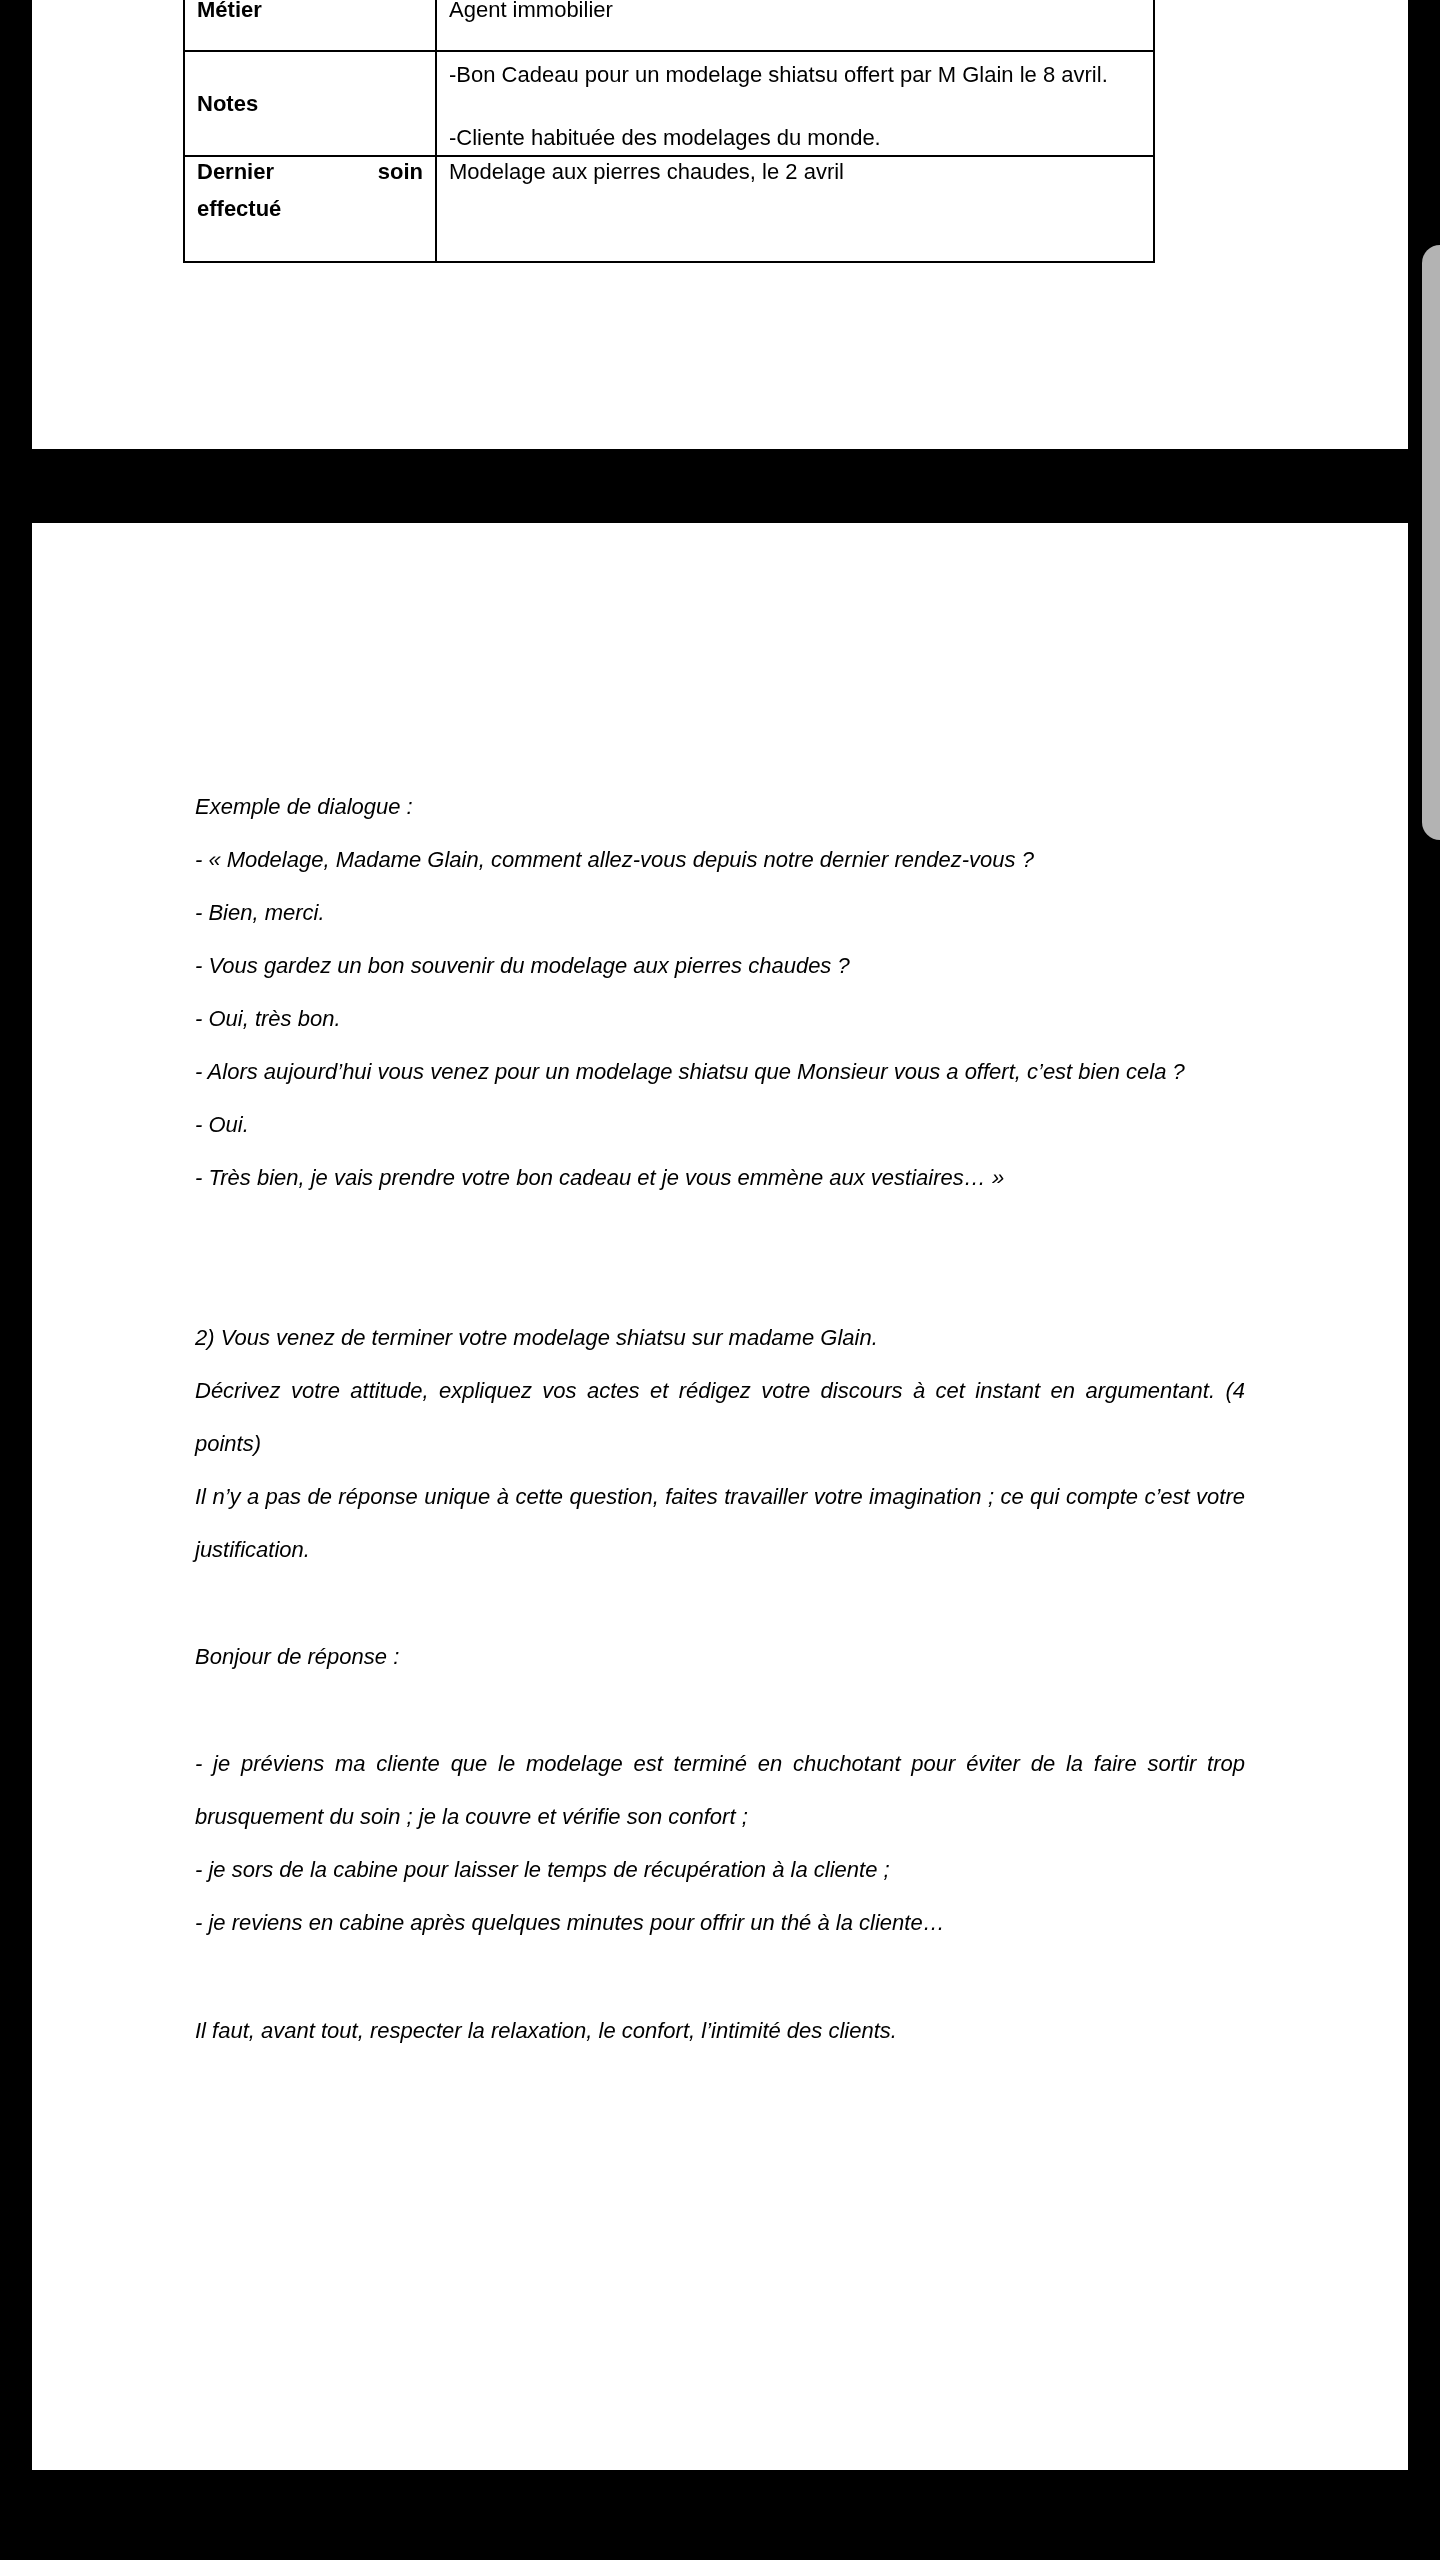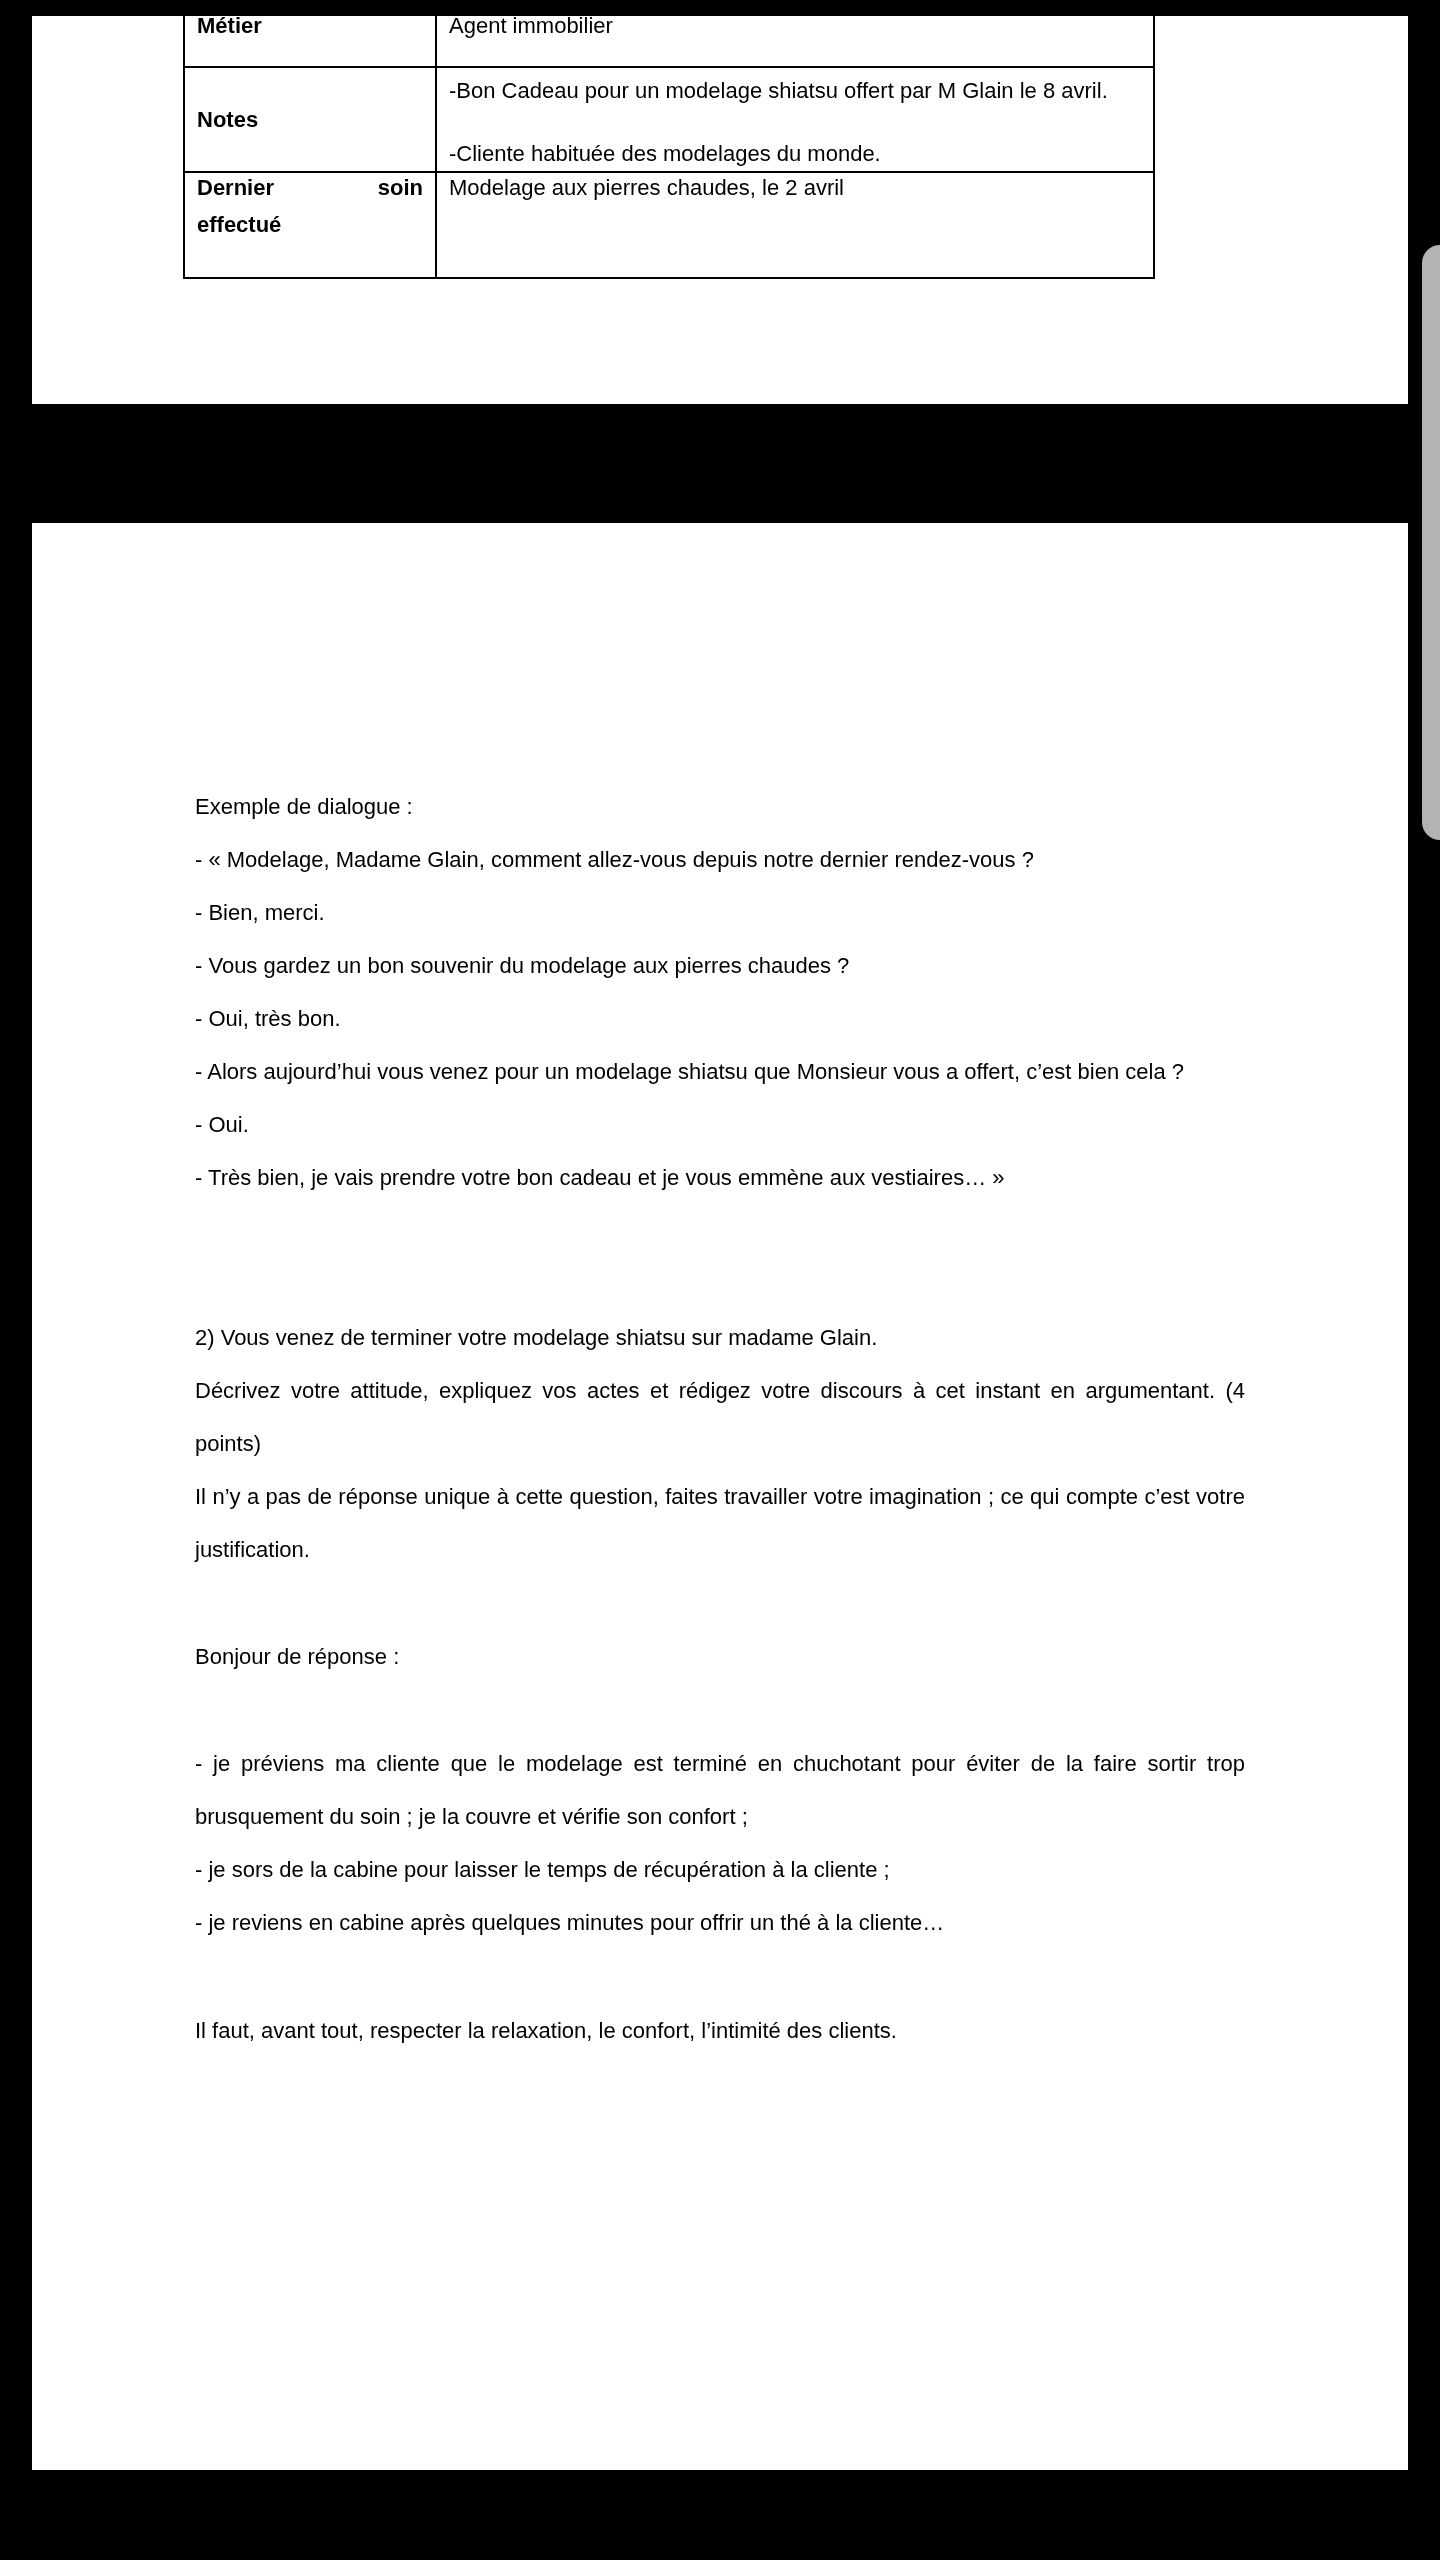--- a/index.html
+++ b/index.html
@@ -1,40 +1,40 @@
 <!DOCTYPE html>
 <html><head>
 <meta charset="utf-8">
 <style>
   html, body { margin:0; padding:0; }
   body {
     width:1440px; height:2560px; background:#000; position:relative; overflow:hidden;
     font-family:"Liberation Sans", sans-serif; color:#000;
   }
   .page { position:absolute; left:32px; width:1376px; background:#fff; }
-  #page1 { top:16px; height:388px; }
+  #page1 { top:0; height:449px; }
   #page2 { top:523px; height:1947px; }
 
   table.fiche {
     position:absolute; left:151px; top:-4px; border-collapse:collapse;
     width:972px; font-size:22px;
   }
   table.fiche td { border:2px solid #000; vertical-align:top; padding:0 12px; }
   td.lbl { width:226px; font-weight:bold; }
   td.val { }
   tr.r-metier td { height:52px; }
   tr.r-notes td { height:103px; }
   tr.r-dernier td { height:104px; }
   tr.r-notes td.lbl { vertical-align:middle; }
   .cellline { line-height:53px; }
   .notes-line { line-height:26px; padding-top:10px; }
   .notes-line + .notes-line { margin-top:27px; }
   .dernier-lbl { display:flex; justify-content:space-between; line-height:53px; height:53px; }
 
-  .txt { position:absolute; left:195px; font-size:22px; line-height:53px; white-space:nowrap; }
+  .txt { position:absolute; left:195px; font-size:22px; line-height:53px; white-space:nowrap;font-style:italic; }
   .justify { width:1050px; white-space:normal; text-align:justify; text-align-last:left; }
 
   .scrollbar-track { position:absolute; left:1410px; top:0; width:30px; height:2560px; }
   .scrollbar-thumb {
     position:absolute; left:1422px; top:245px; width:24px; height:595px;
     background:#b3b3b3; border-radius:18px 0 0 18px;
   }
 </style>
 </head>
 <body>

